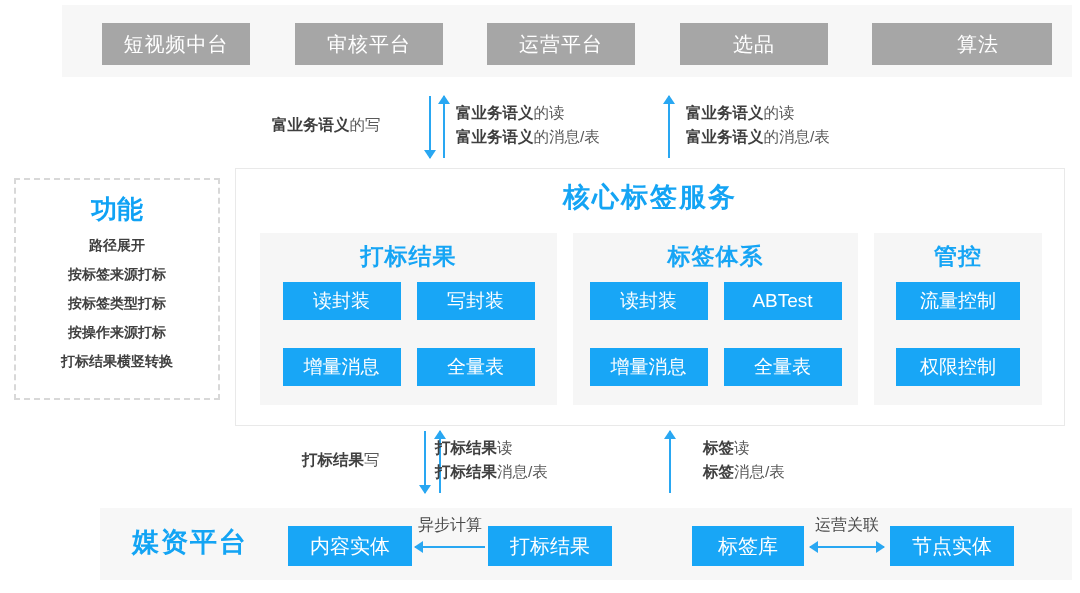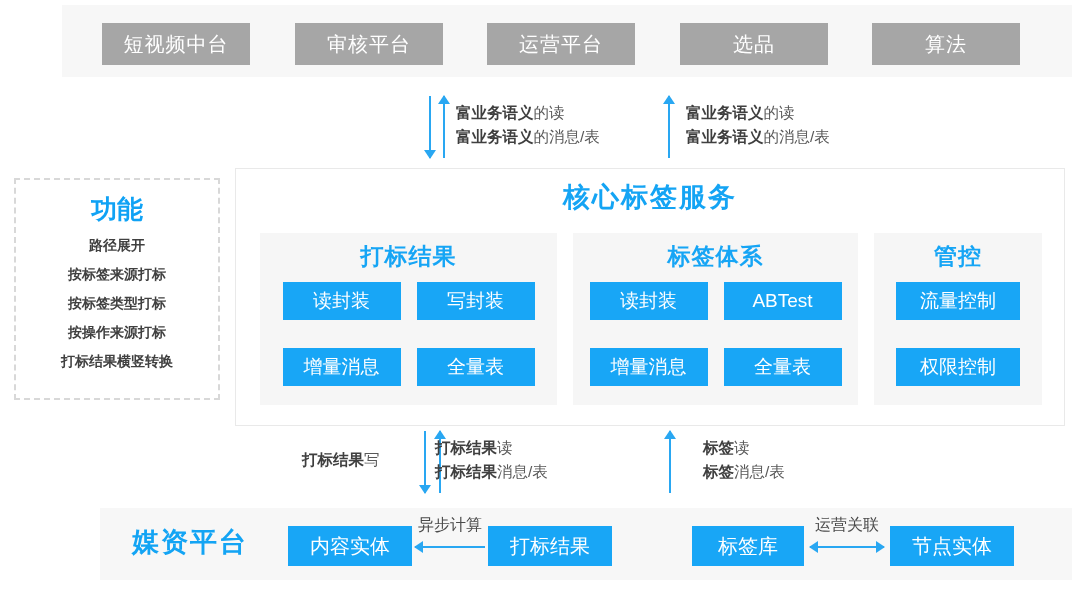--- a/index.html
+++ b/index.html
@@ -252,25 +252,28 @@
     </div>
     <div class="consumer-box" style="left:233px;width:148px;">
       <span>审核平台</span>
     </div>
     <div class="consumer-box" style="left:425px;width:148px;">
       <span>运营平台</span>
     </div>
     <div class="consumer-box" style="left:618px;width:148px;">
       <span>选品</span>
     </div>
-    <div class="consumer-box" style="left:810px;width:148px;">
+    <div class="consumer-box" style="left:810px;width:148px;padding-left:32px;">
       <span>算法</span>
     </div>
   </div>
 
+  <div class="arrow-label" style="left:272px;top:113px;">
+    <b>富业务语义</b><span class="lite">的写</span>
+  </div>
 
   <div class="varrow down" style="left:424px;top:96px;height:62px;">
     <div class="shaft"></div>
     <div class="head"></div>
   </div>
 
   <div class="varrow up" style="left:438px;top:96px;height:62px;">
     <div class="shaft"></div>
     <div class="head"></div>
   </div>

